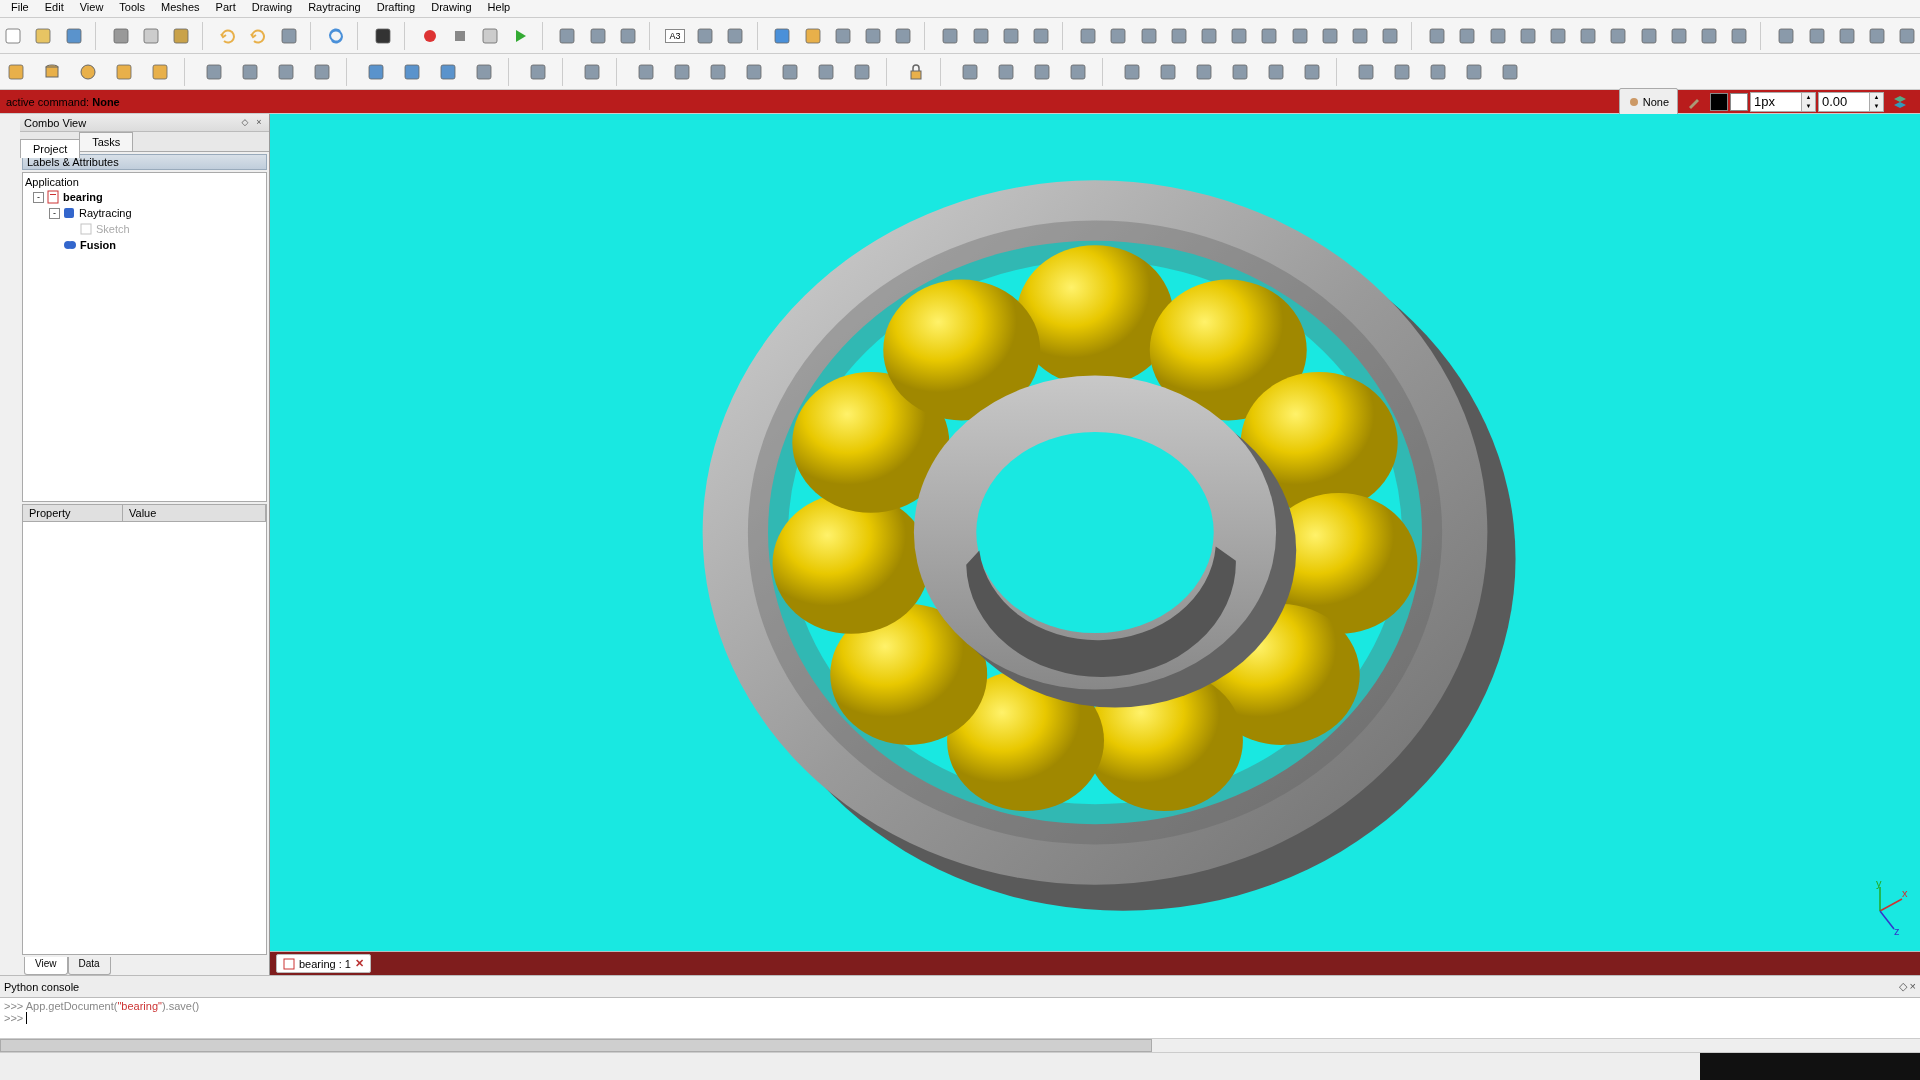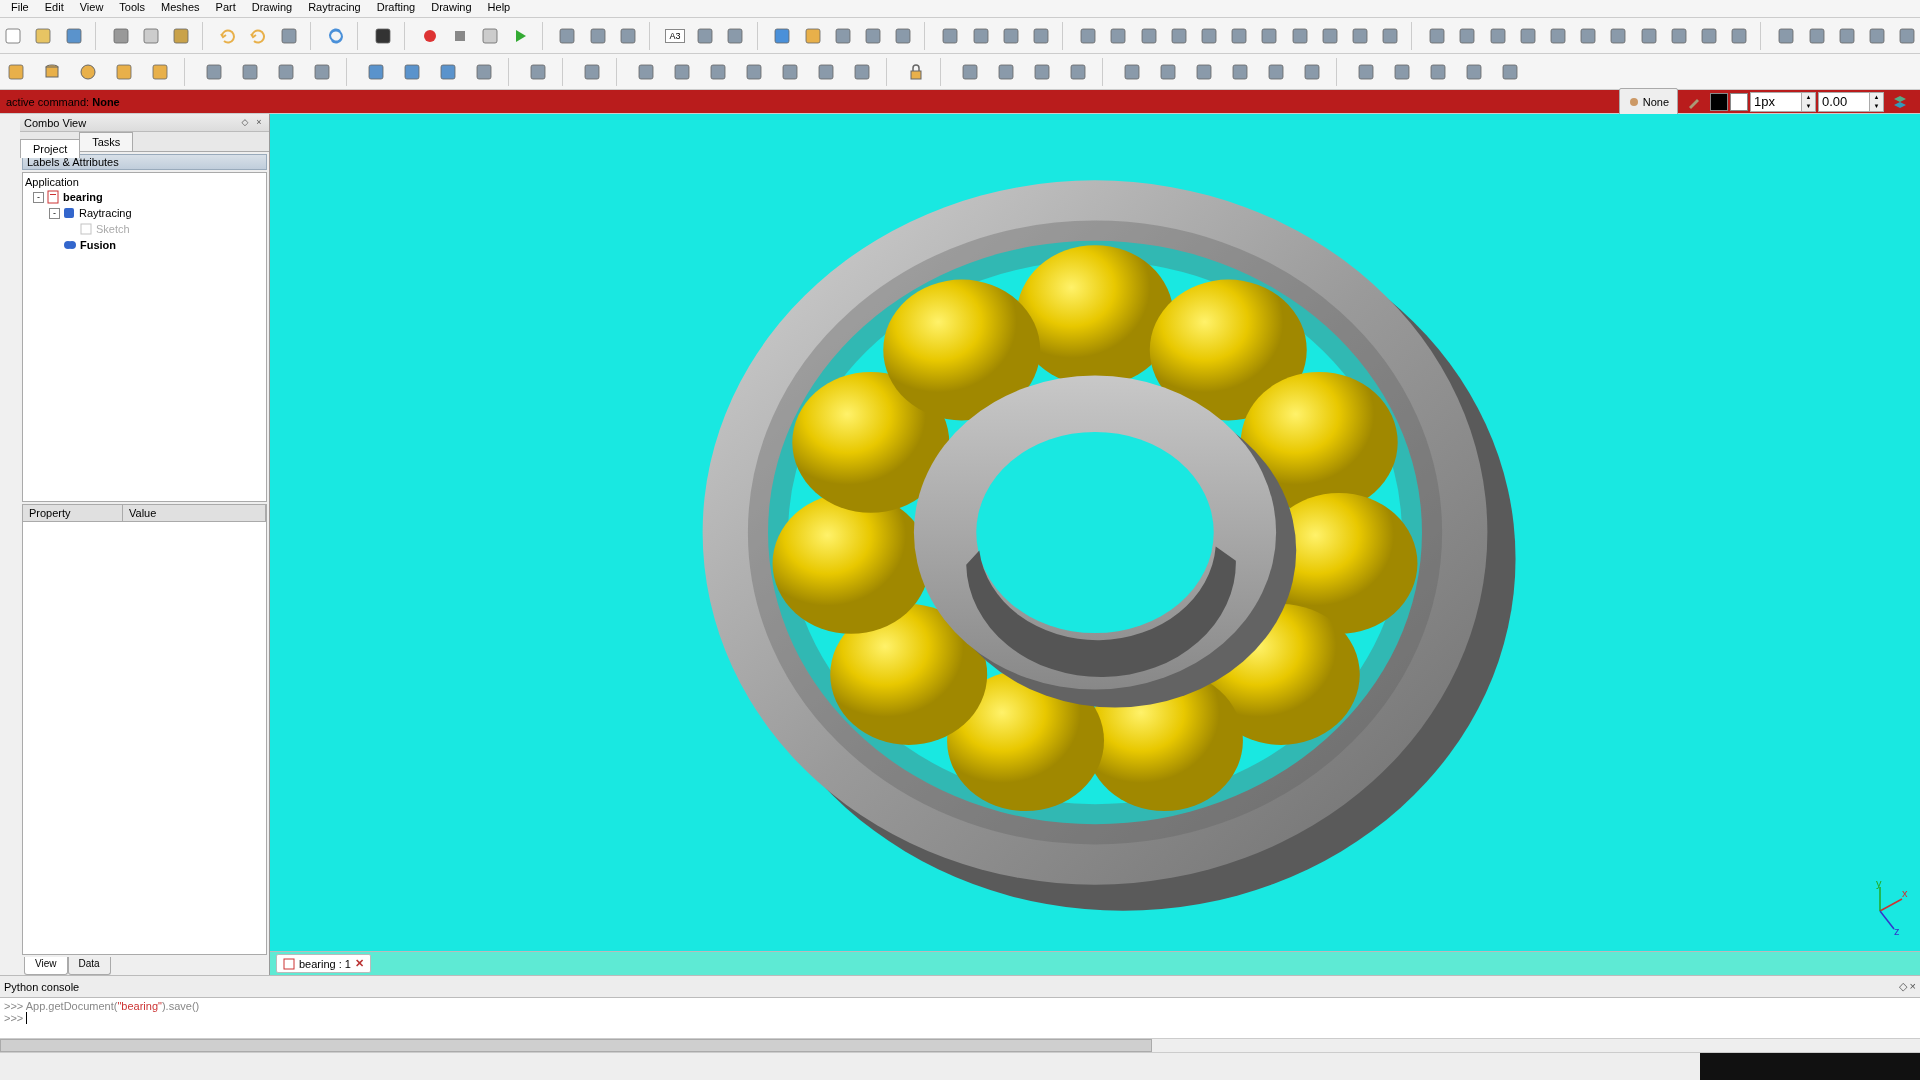--- a/index.html
+++ b/index.html
@@ -31,21 +31,21 @@
 .tree-row .ico { width:14px; height:14px; margin-right:3px; }
 .prop { background:#fff; border:1px solid #aaa; margin:2px; flex:1; display:flex; flex-direction:column; }
 .prop-hdr { display:flex; background:#e0e0e0; border-bottom:1px solid #aaa; }
 .prop-hdr div { padding:2px 6px; border-right:1px solid #aaa; }
 .bottom-tabs { display:flex; padding:0 4px; height:18px; }
 .bottom-tabs .bt { padding:1px 10px; border:1px solid #aaa; border-top:none; background:#eee; font-size:10px; cursor:default; border-radius:0 0 3px 3px; }
 .bottom-tabs .bt.active { background:#fff; }
 .viewport-wrap { flex:1; display:flex; flex-direction:column; }
 .viewport { flex:1; background:#19e8e1; position:relative; overflow:hidden; }
 .axis-ind { position:absolute; right:10px; bottom:10px; width:60px; height:60px; pointer-events:none; }
-.tabbar { height:24px; background:#5eead4; border-top:1px solid #bbb; display:flex; align-items:center; padding:0 6px; gap:4px; }
+.tabbar { height:24px; background:#7f1d1d; border-top:1px solid #bbb; display:flex; align-items:center; padding:0 6px; gap:4px; }
 .doctab { display:flex; align-items:center; gap:4px; padding:2px 6px; border:1px solid #bbb; background:#fff; border-radius:2px; font-size:11px; }
 .doctab .close { color:#b33; font-weight:bold; cursor:default; }
 .py-title { background:#ededed; border-top:1px solid #bbb; border-bottom:1px solid #bbb; padding:4px 4px; font-size:11px; display:flex;align-items:flex-end; }
 .py-title .ctrl { margin-left:auto; display:flex; gap:2px; color:#555; }
 .py-body { height:40px; background:#fff; font-family:Consolas,monospace; font-size:11px; padding:2px 4px; overflow:auto; }
 .hscroll { height:14px; background:#eee; border-top:1px solid #ccc; position:relative; }
 .hscroll .thumb { position:absolute; left:0; top:0; height:100%; width:60%; background:#cfcfcf; border:1px solid #aaa; }
 .statusbar { height:28px; background:#eee; border-top:1px solid #ccc; display:flex; }
 .statusbar .dark { margin-left:auto; width:220px; background:#111; }
 svg { display:block; }

